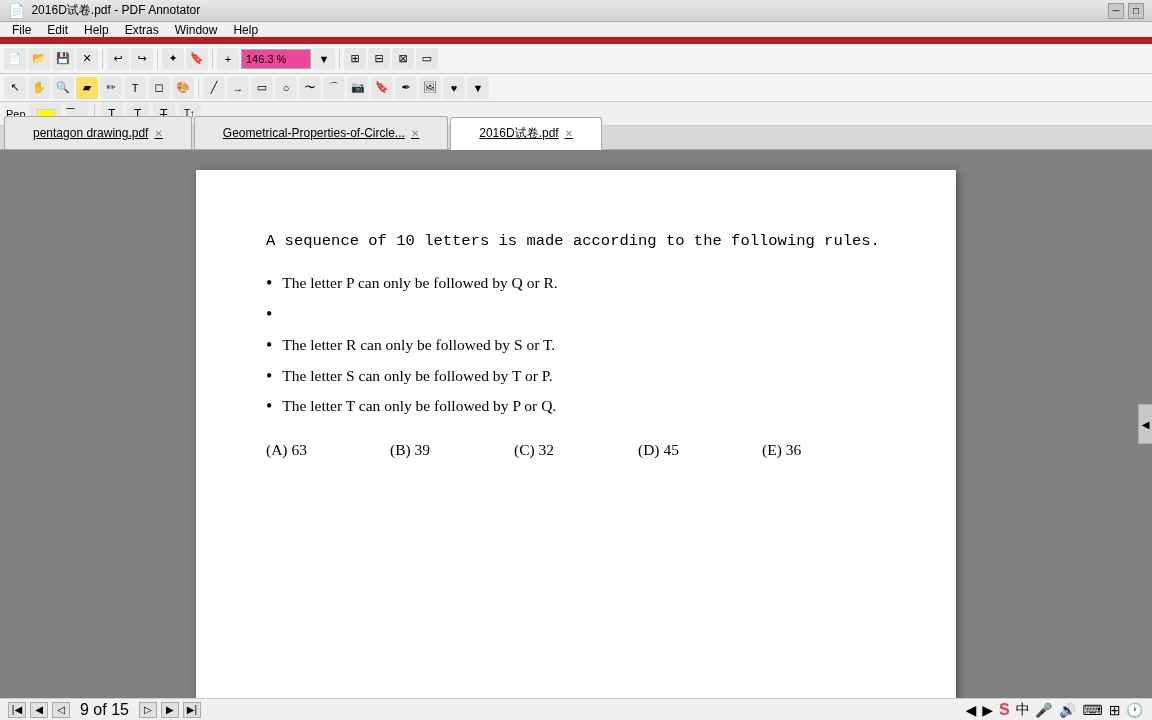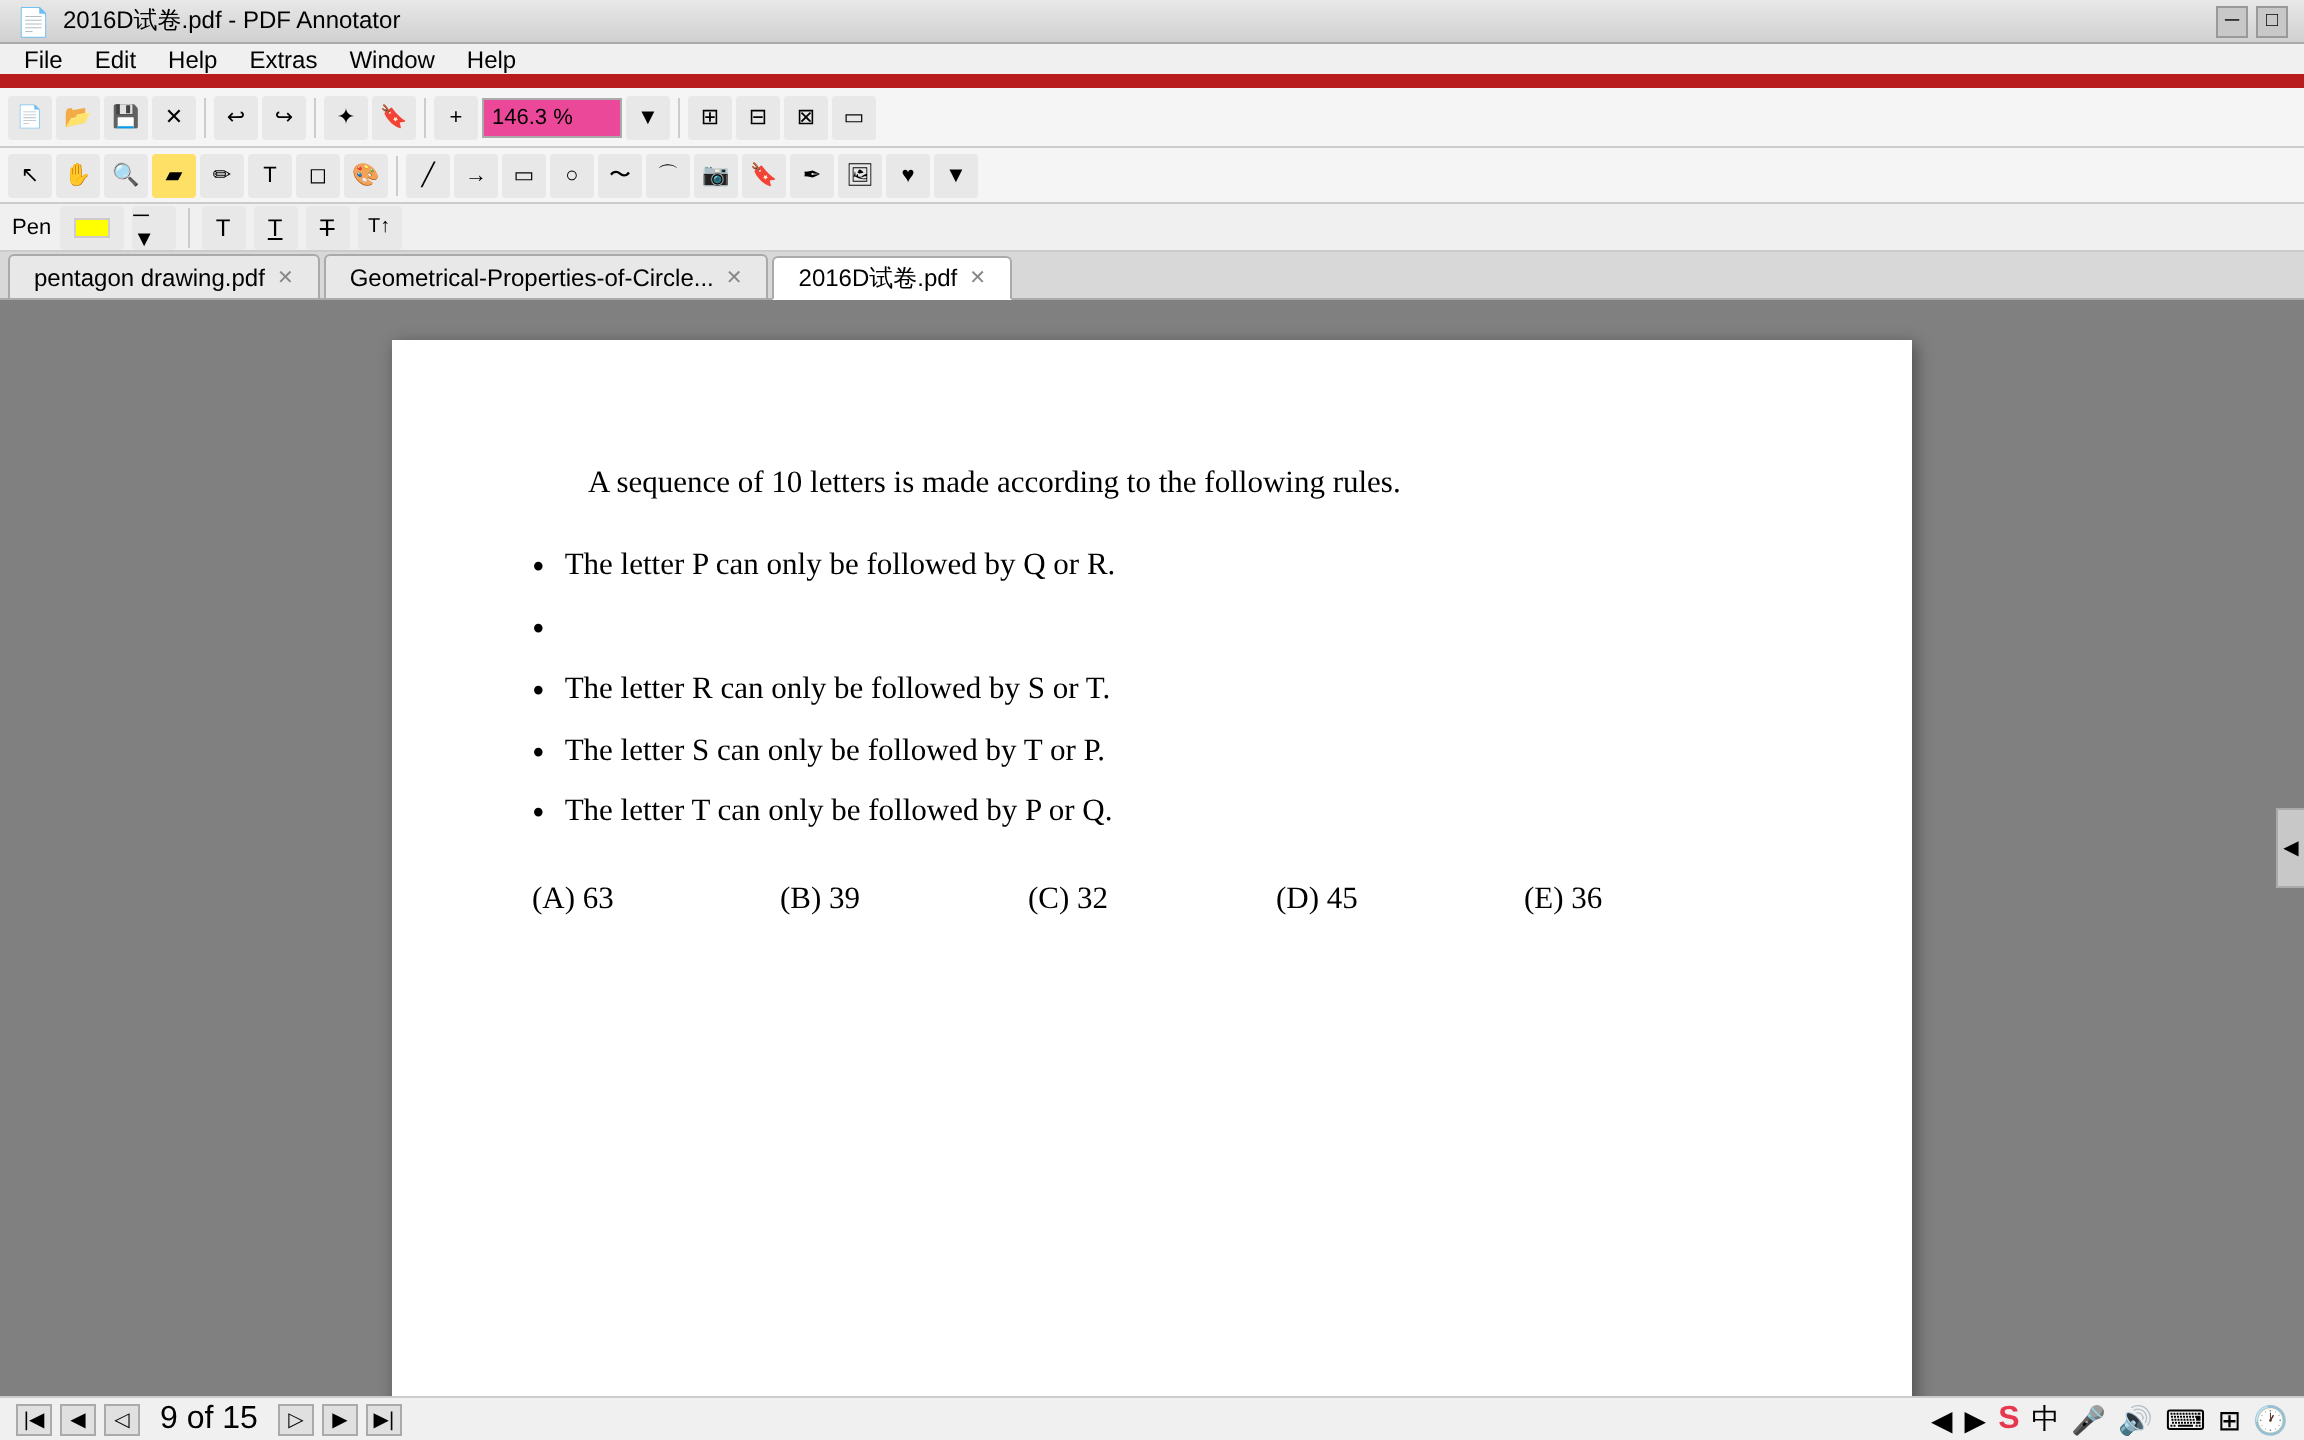--- a/index.html
+++ b/index.html
@@ -92,31 +92,32 @@
     
     #tabs {
       height: 24px;
       background: #d8d8d8;
       border-bottom: 1px solid #aaa;
       display: flex;
       align-items: flex-end;
       padding-left: 4px;
     }
     .tab {
-      height: 22px;
+      height: 33px;
       background: #e8e8e8;
       border: 1px solid #aaa;
       border-bottom: none;
-      padding: 0 12px;
+      padding: 0 28px;
       font-size: 12px;
       display: flex;
       align-items: center;
       cursor: pointer;
       margin-right: 2px;
       border-radius: 3px 3px 0 0;
+      text-decoration: underline;
     }
     .tab.active {
       background: white;
       border-bottom: 1px solid white;
       margin-bottom: -1px;
       z-index: 1;
     }
     .tab-close { margin-left: 6px; font-size: 10px; color: #888; cursor: pointer; }
 
     
@@ -134,24 +135,23 @@
       background: white;
       width: 760px;
       min-height: 600px;
       padding: 60px 70px;
       box-shadow: 2px 2px 8px rgba(0,0,0,0.4);
       position: relative;
     }
 
     .pdf-intro {
       font-size: 15.5px;
-      font-family: Liberation Serif, serif;
+      font-family: Liberation Mono, monospace;
       margin-bottom: 18px;
       line-height: 1.5;
-      margin-left: 28px;
     }
 
     .bullet-list {
       list-style: none;
       margin-bottom: 20px;
       padding: 0;
     }
     .bullet-list li {
       font-size: 15.5px;
       font-family: 'Times New Roman', Times, serif;

